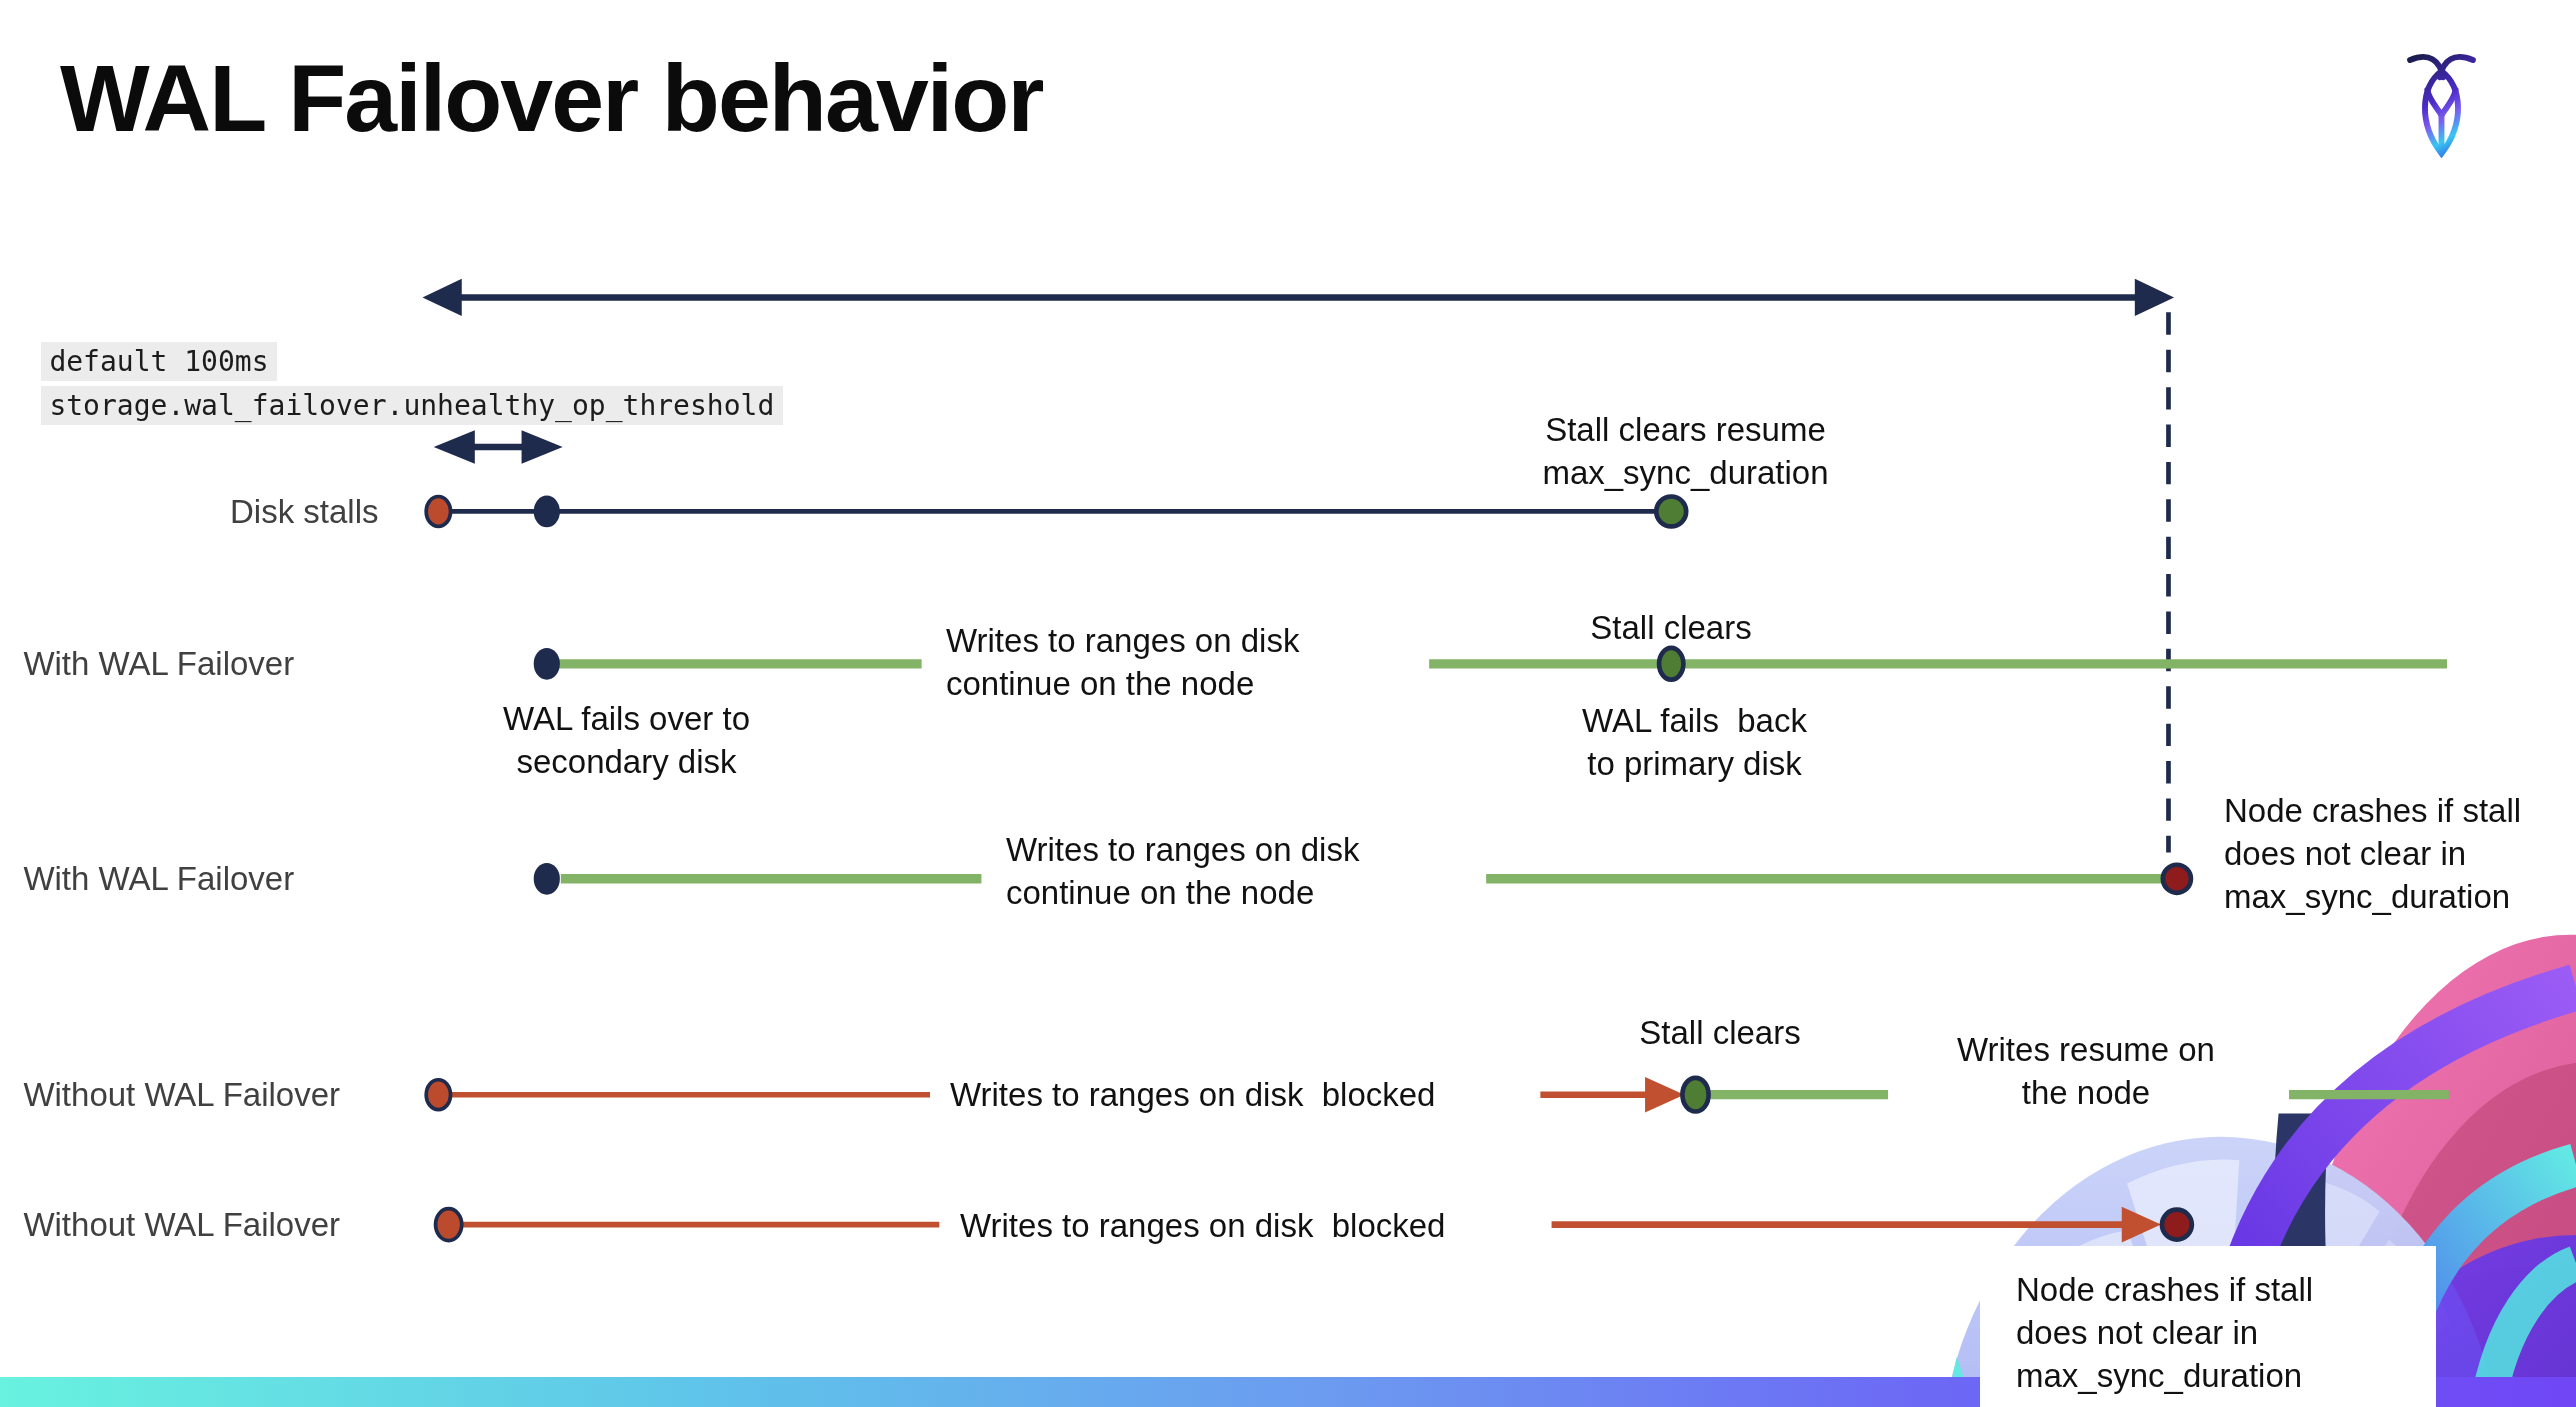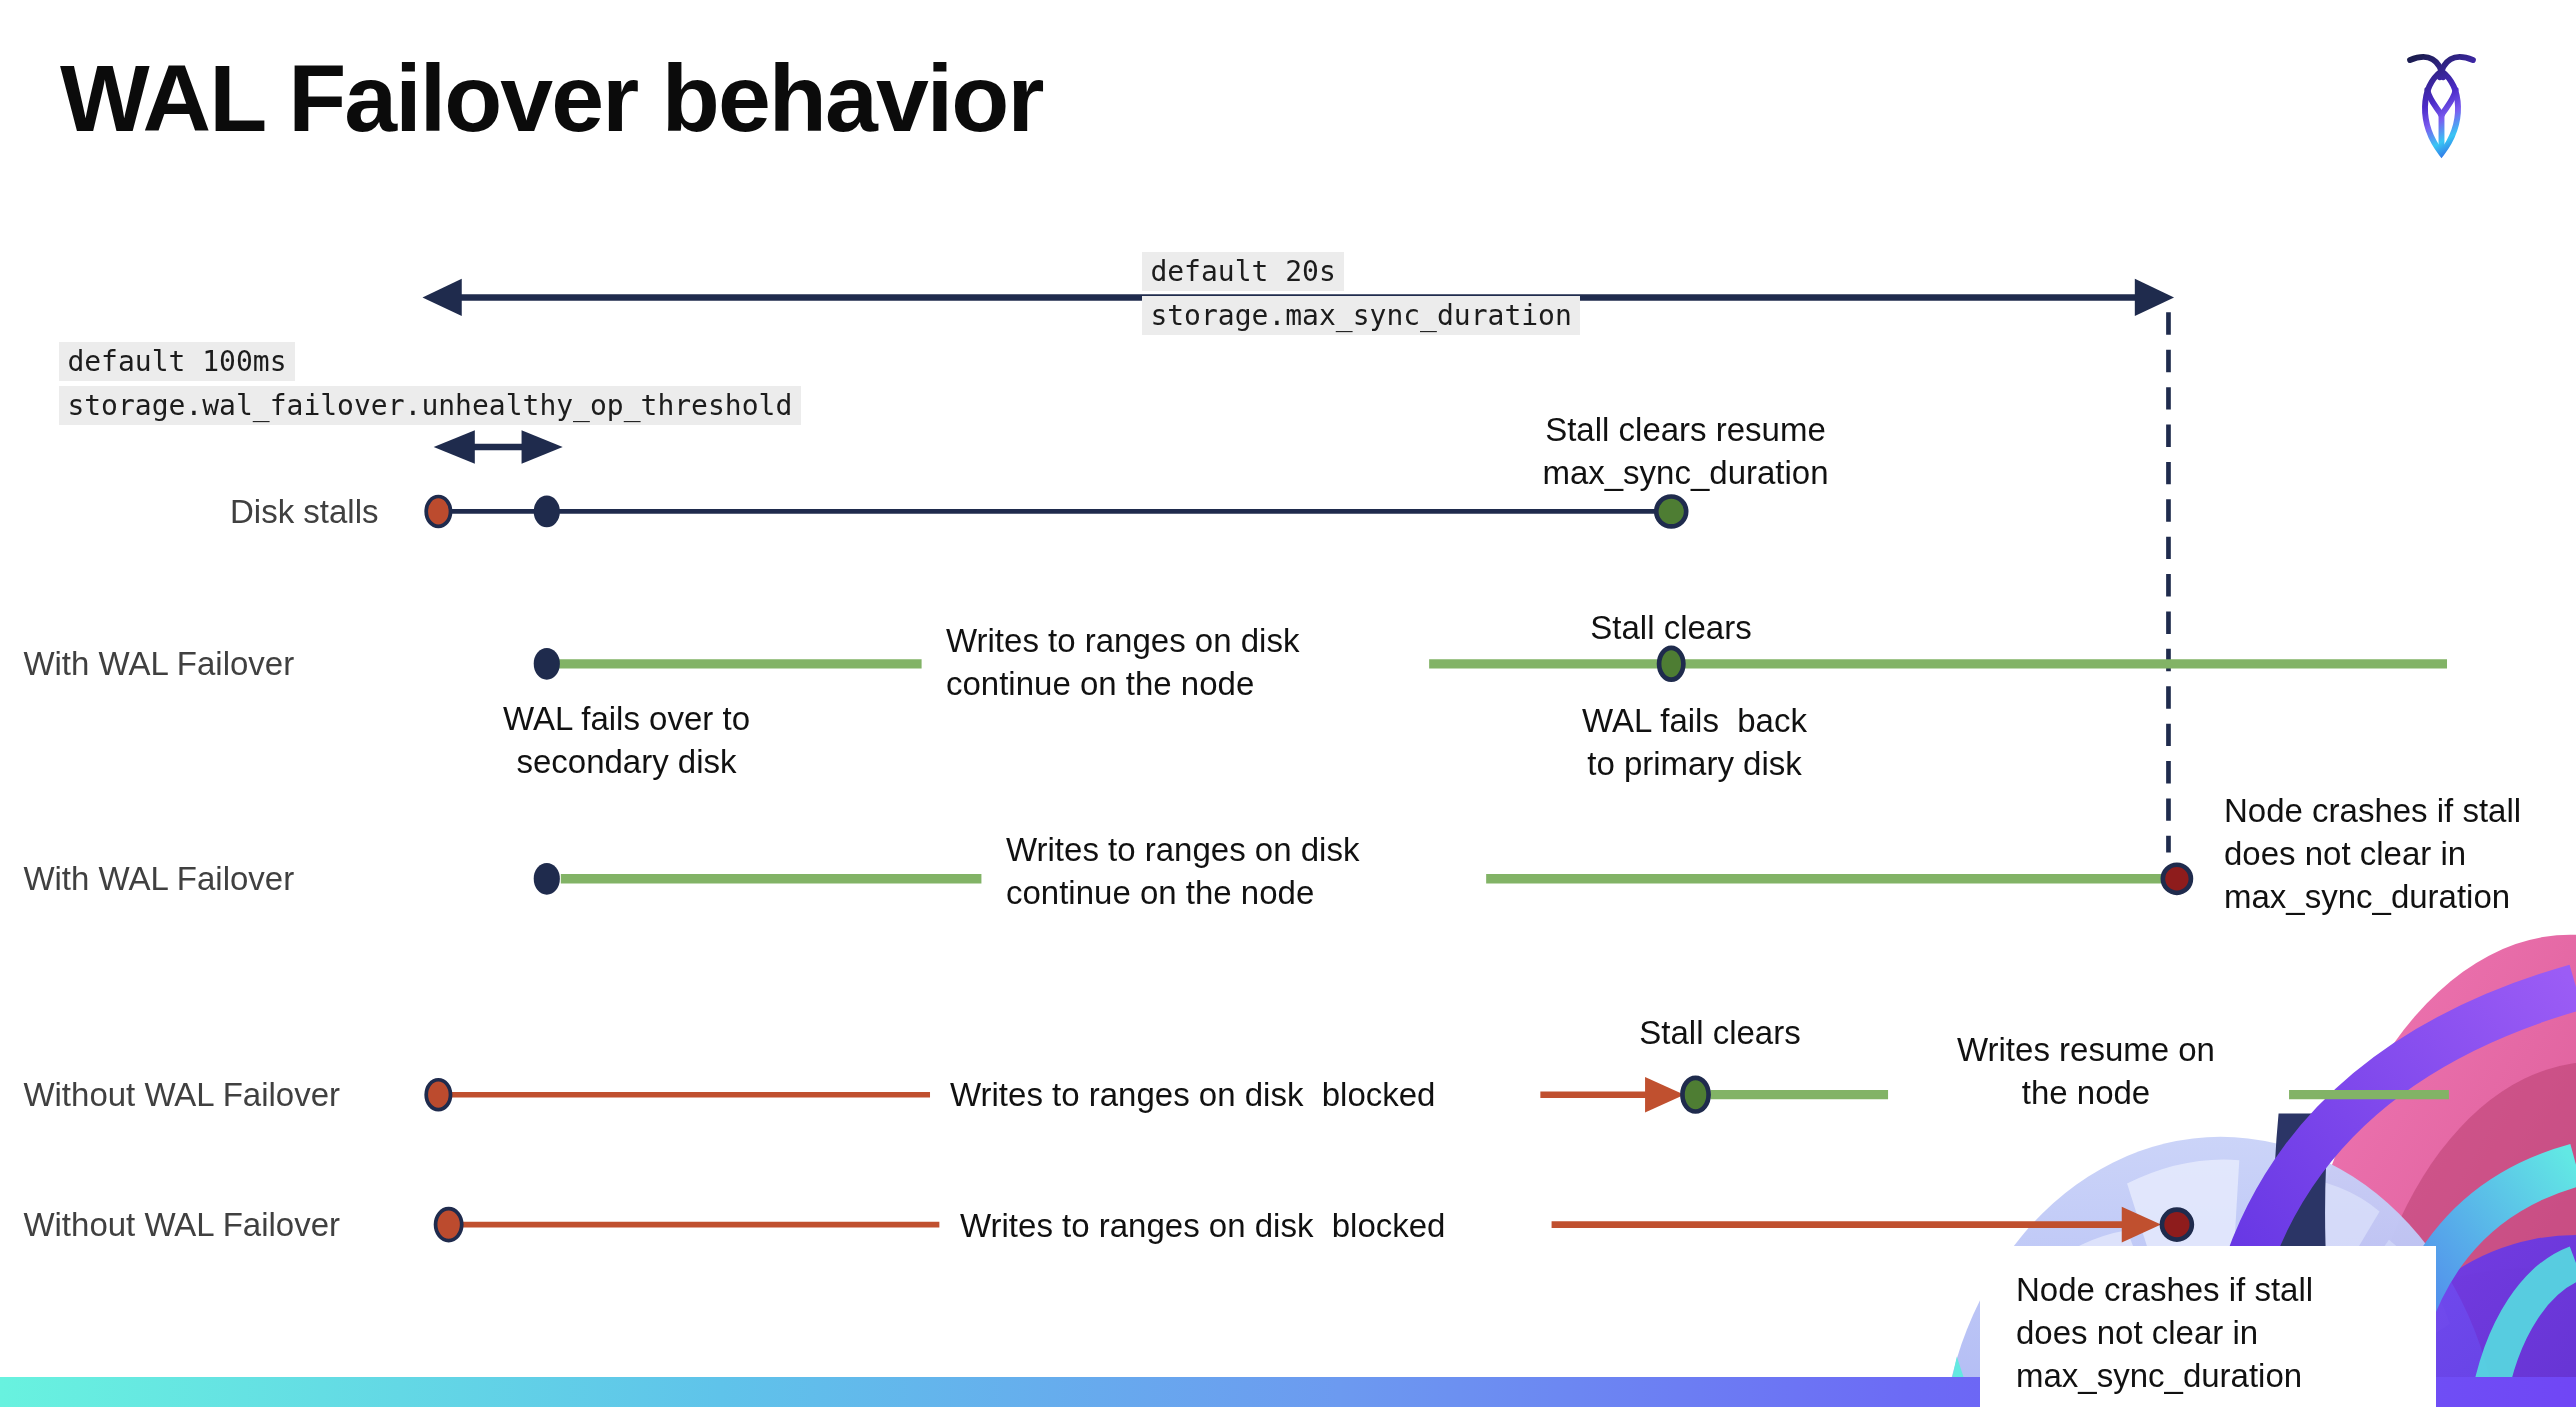--- a/index.html
+++ b/index.html
@@ -148,25 +148,21 @@
     <g fill="none" stroke="url(#gLogo)" stroke-width="7.5" stroke-linecap="round">
       <path d="M10,14 C34,4 48,14 52,36"></path>
       <path d="M90,14 C66,4 52,14 48,36"></path>
       <path d="M50,28 C24,48 20,94 50,133 C80,94 76,48 50,28 Z"></path>
       <path d="M50,128 L50,84"></path>
       <path d="M50,84 C42,72 34,64 32,52"></path>
       <path d="M50,84 C58,72 66,64 68,52"></path>
     </g>
   </svg>
 
-  <div class="mono-label" style="left:1142px;top:252px;">
-    <span>default 20s</span>
-    <span>storage.max_sync_duration</span>
-  </div>
-  <div class="mono-label" style="left:41px;top:342px;margin-left:18px;">
+  <div class="mono-label" style="left:41px;top:342px;">
     <span>default 100ms</span>
     <span>storage.wal_failover.unhealthy_op_threshold</span>
   </div>
 
   <div class="row-label" style="left:230px;top:493px;">Disk stalls</div>
   <div class="row-label" style="left:23.4px;top:645px;">With WAL Failover</div>
   <div class="row-label" style="left:23.4px;top:860px;">With WAL Failover</div>
   <div class="row-label" style="left:23.4px;top:1076px;">Without WAL Failover</div>
   <div class="row-label" style="left:23.4px;top:1206px;">Without WAL Failover</div>
 

